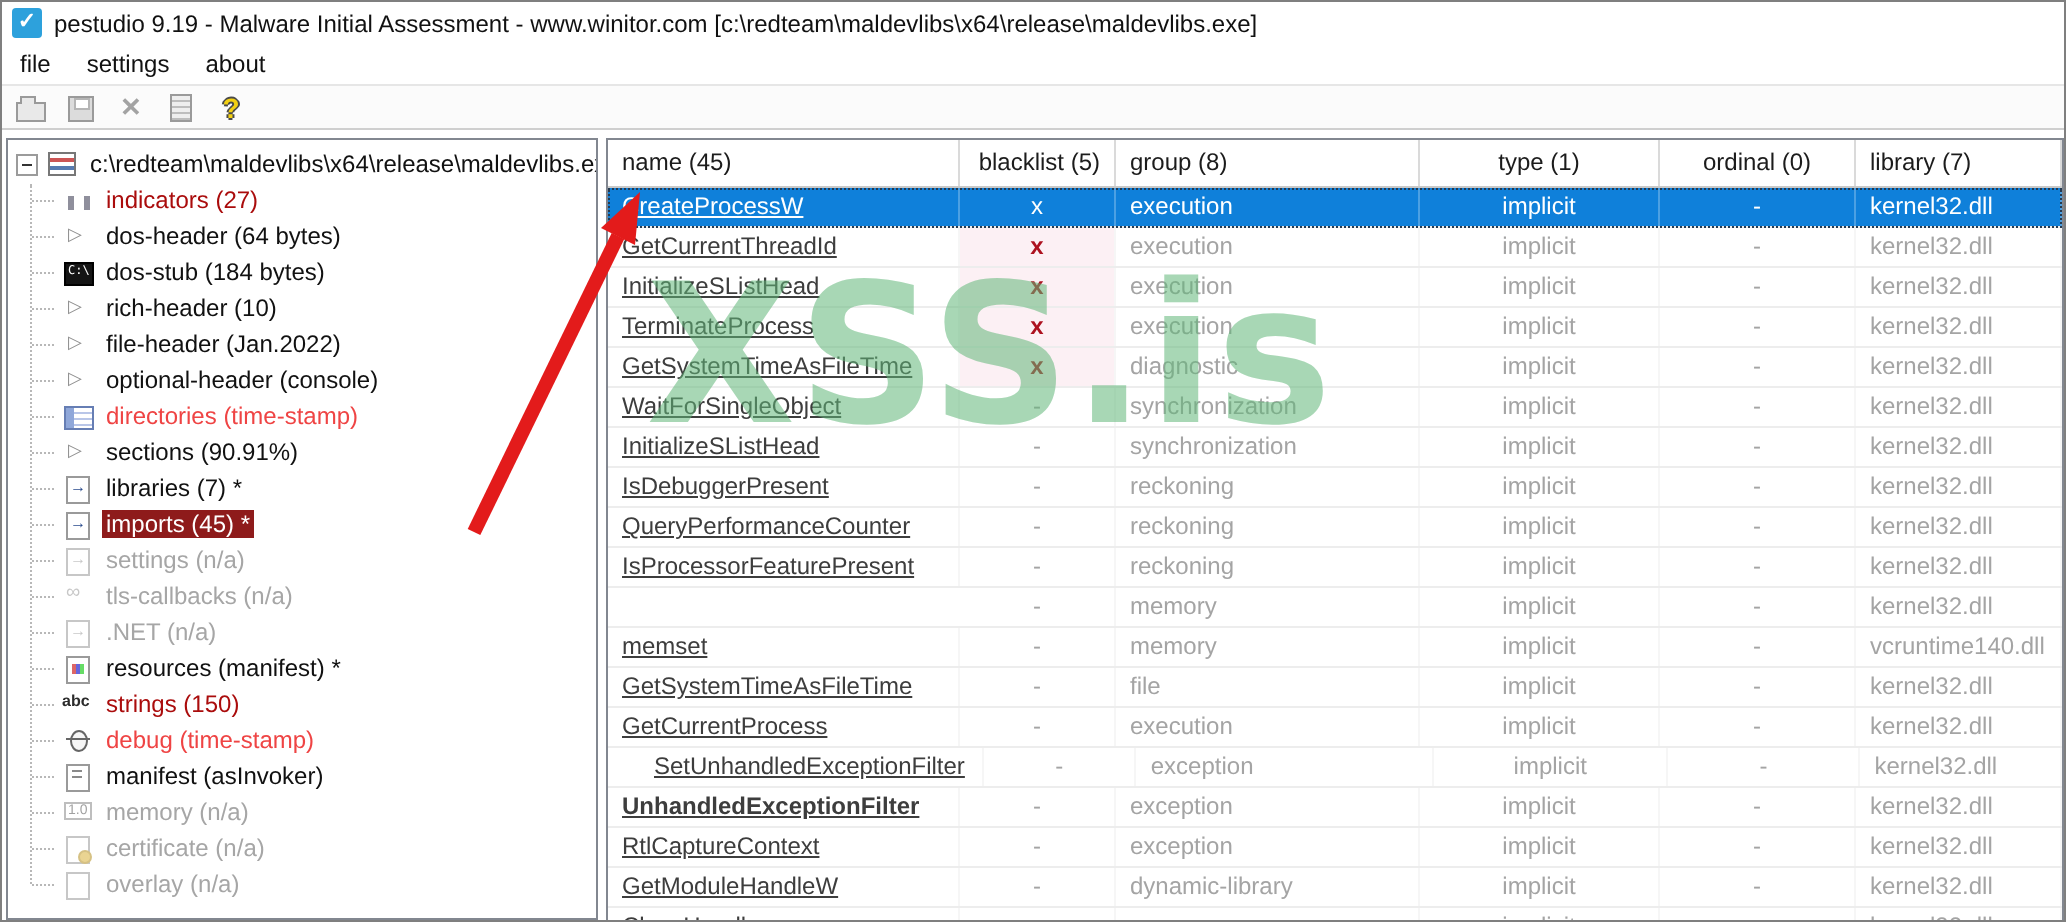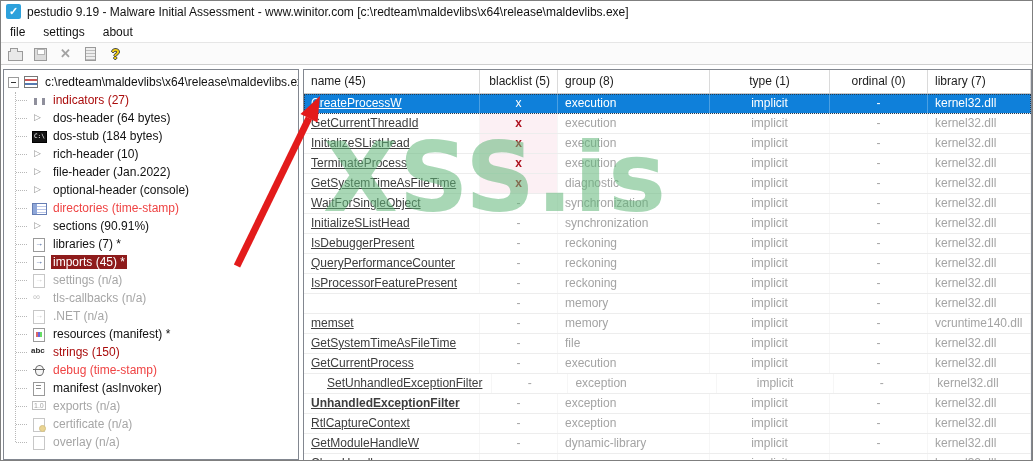--- a/index.html
+++ b/index.html
@@ -177,21 +177,21 @@
       <div class="trow c-orange">
         <span class="icon i-bug"></span>
         <span class="tlabel">debug (time-stamp)</span>
       </div>
       <div class="trow ">
         <span class="icon i-scroll"></span>
         <span class="tlabel">manifest (asInvoker)</span>
       </div>
       <div class="trow dim">
         <span class="icon i-ver"></span>
-        <span class="tlabel">exports (n/a)</span>
+        <span class="tlabel">memory (n/a)</span>
       </div>
       <div class="trow dim">
         <span class="icon i-cert"></span>
         <span class="tlabel">certificate (n/a)</span>
       </div>
       <div class="trow dim">
         <span class="icon i-page"></span>
         <span class="tlabel">overlay (n/a)</span>
       </div>
     </div>

